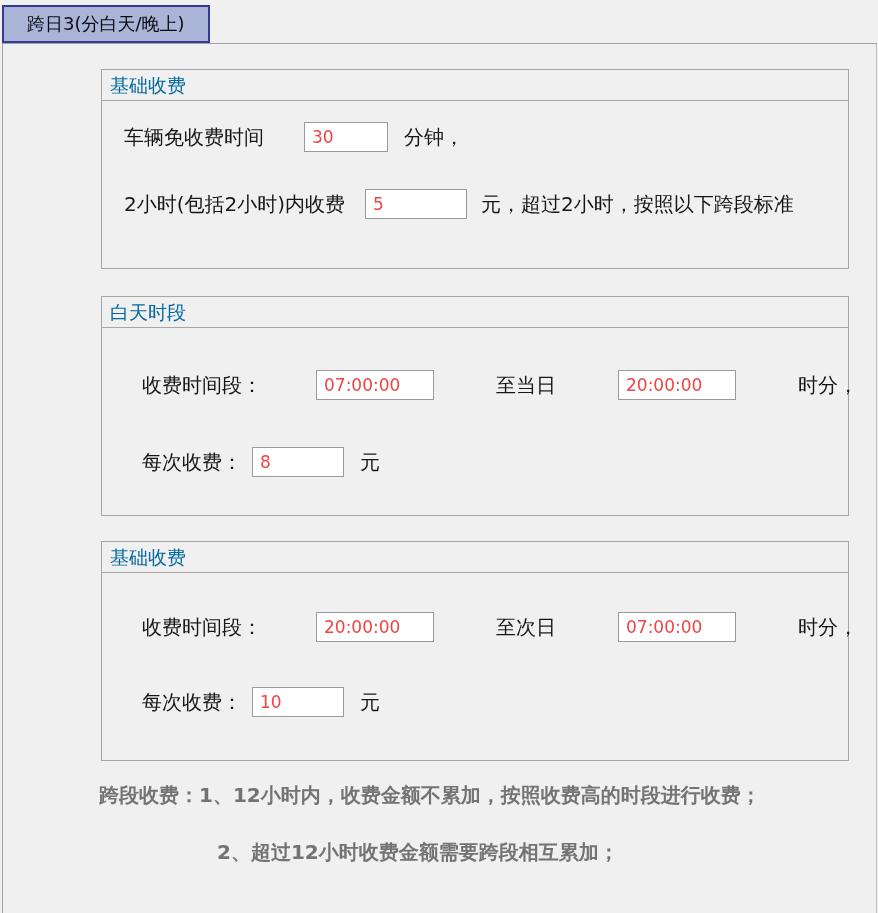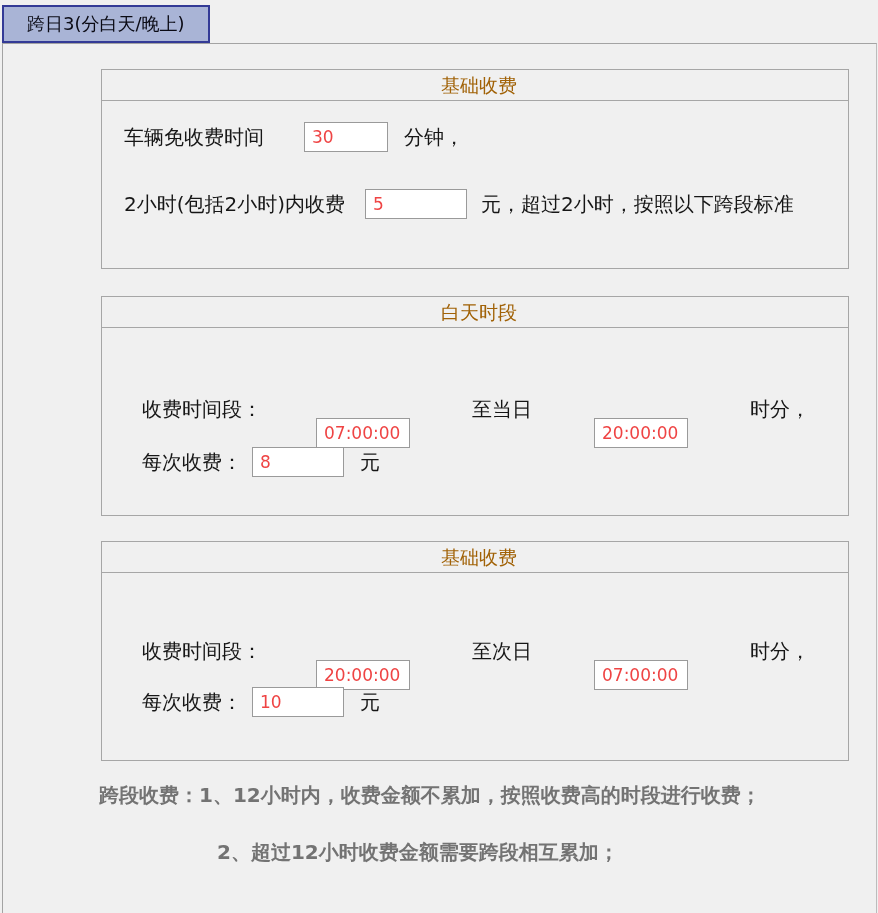--- a/index.html
+++ b/index.html
@@ -36,23 +36,22 @@
     position: absolute; left: 98px; width: 748px;
     border: 1px solid #a6a6a6;
     box-sizing: border-box;
     background: #f0f0f0;
   }
   .group-header {
     height: 30px; line-height: 30px;
     padding-left: 8px;
     border-bottom: 1px solid #a6a6a6;
     font-size: 19px;
-    color: #a16207;
+    color: #0369a1;
     white-space: nowrap;
-    text-align: center;
   }
   #box-basic { top: 25px;  height: 200px; }
   #box-day   { top: 252px; height: 220px; }
   #box-night { top: 497px; height: 220px; }
   .row {
     position: absolute;
     display: flex; align-items: center;
     font-size: 20px;
     white-space: nowrap;
     color: #161616;
@@ -71,21 +70,21 @@
     background: #ffffff;
     color: #ef4444;
     font-size: 17px;
     padding: 0 7px;
     box-sizing: border-box;
     font-family: "DejaVu Sans", "Liberation Sans", sans-serif;
     outline: none;
   }
   .w-free { width: 84px;  margin-left: 40px; }
   .w-base { width: 102px; margin-left: 20px; }
-  .w-time { width: 94px; margin-top: 48px; }
+  .w-time { width: 118px; }
   .w-fee  { width: 92px;  margin-left: 10px; }
   .ml6  { margin-left: 6px; }
   .ml14 { margin-left: 14px; }
   .ml16 { margin-left: 16px; }
   .note {
     position: absolute;
     font-size: 20px;
     font-weight: bold;
     color: #737373;
     white-space: nowrap;

